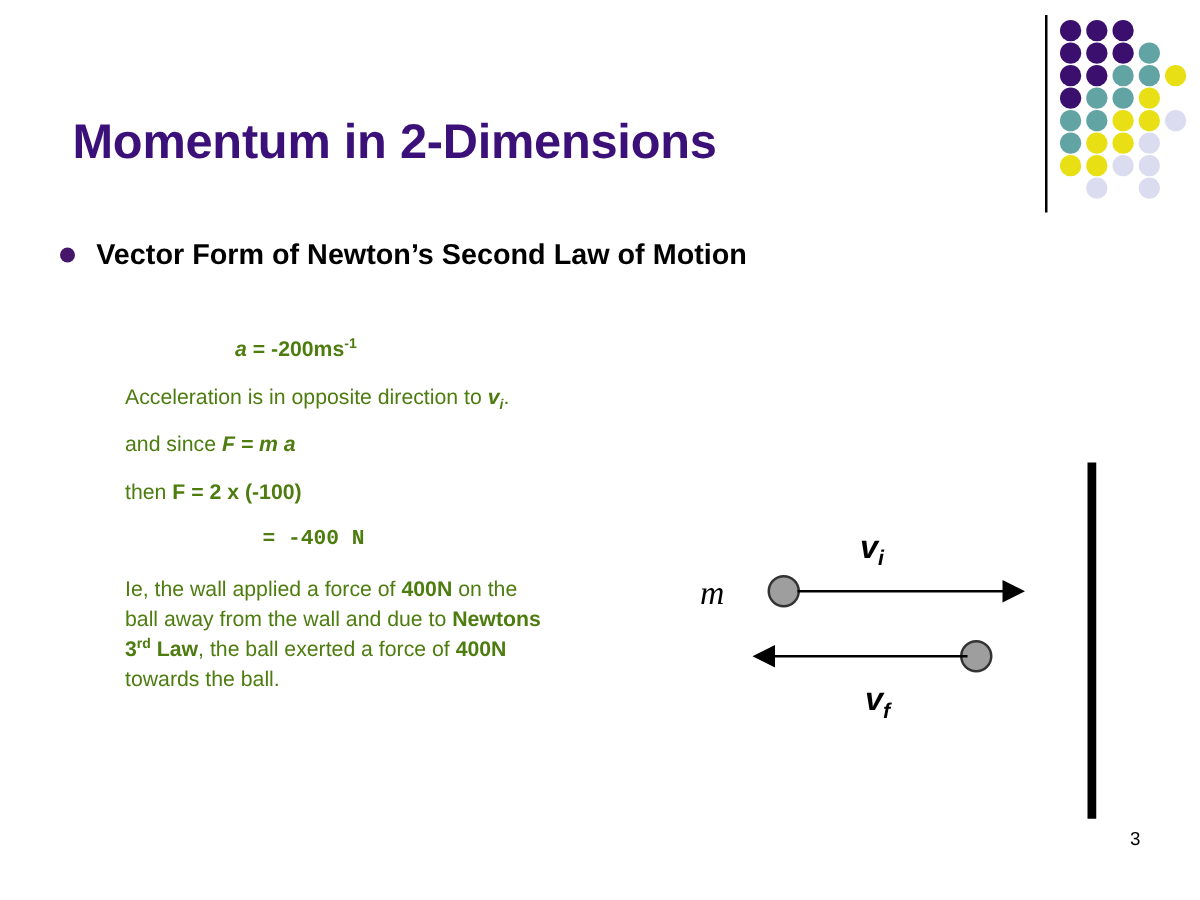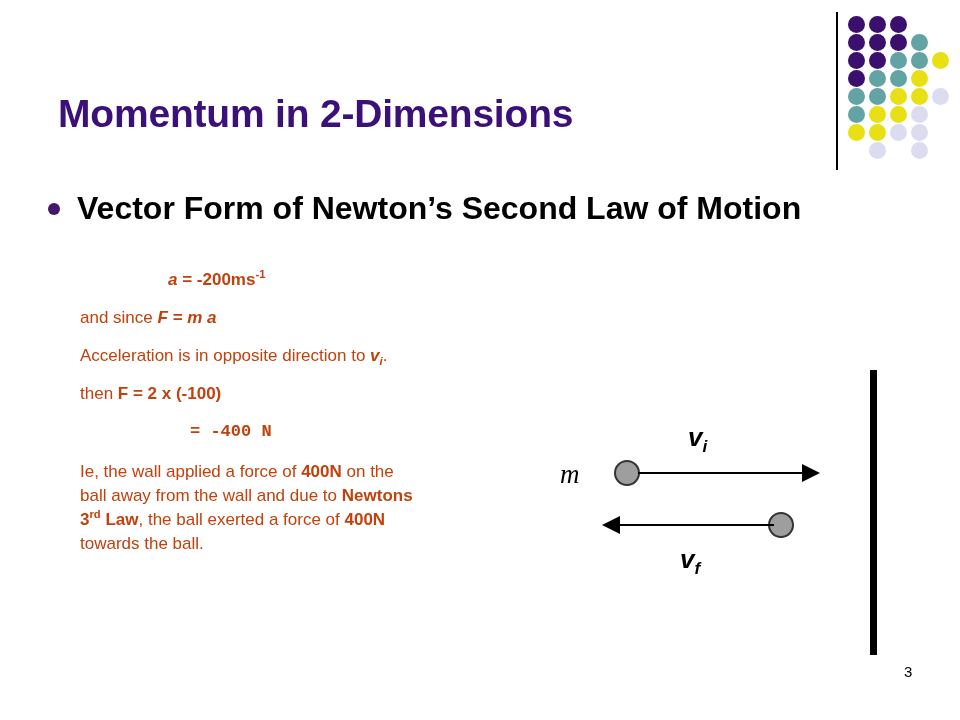--- a/index.html
+++ b/index.html
@@ -61,35 +61,35 @@
   }
   #bullet-dot {
     width: 12px;
     height: 12px;
     border-radius: 50%;
     background: #46166B;
     margin-right: 17px;
     flex: 0 0 auto;
   }
   #bullet-text {
-    font-size: 32px;
+    font-size: 23px;
     font-weight: bold;
     color: #000000;
     white-space: nowrap;
   }
 
   
   #body-block {
     position: absolute;
-    left: 80px;
+    left: 100px;
     top: 270px;
     width: 380px;
     font-size: 17px;
     line-height: 19px;
-    color: #c2410c;
+    color: #4d7c0f;
   }
   #body-block .ln {
     margin-bottom: 19px;
     white-space: nowrap;
   }
   #body-block .ln.indent-a { padding-left: 88px; }
   #body-block .ln.indent-b { padding-left: 110px; font-family: Liberation Mono, monospace; }
   #body-block .para {
     white-space: normal;
     line-height: 24px;
@@ -155,21 +155,21 @@
   }
 
   .vec-label {
     position: absolute;
     font-size: 26px;
     font-weight: bold;
     font-style: italic;
     color: #000000;
   }
   #label-vi { left: 148px; top: 62px; }
-  #label-vf { left: 140px; top: 184px; }
+  #label-vf { left: 152px; top: 184px; }
   #label-m {
     position: absolute;
     left: 20px; top: 99px;
     font-size: 27px;
     font-style: italic;
     font-family: "Liberation Serif", serif;
     color: #000000;
   }
 
   
@@ -226,25 +226,25 @@
   <div id="bullet-text">Vector Form of Newton’s Second Law of Motion</div>
 </div>
 
 <div id="body-block">
 
   <div class="ln indent-a">
     <span class="bi">a</span><span class="b"> = </span><span class="b">-200ms</span><sup class="b">-1</sup>
   </div>
 
   <div class="ln">
+    <span>Acceleration is in opposite direction to </span><span class="bi">v</span><span class="sub bi">i</span><span>.</span>
+  </div>
+
+  <div class="ln">
     <span>and since </span><span class="bi">F = m a</span>
-  </div>
-
-  <div class="ln">
-    <span>Acceleration is in opposite direction to </span><span class="bi">v</span><span class="sub bi">i</span><span>.</span>
   </div>
 
   <div class="ln">
     <span>then </span><span class="b">F = 2 x (-100)</span>
   </div>
 
   <div class="ln indent-b">
     <span class="b">= -400 N</span>
   </div>
 

